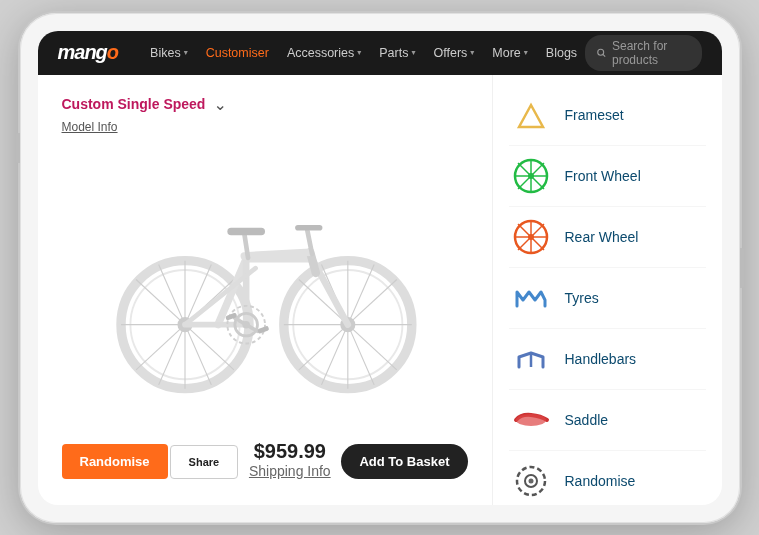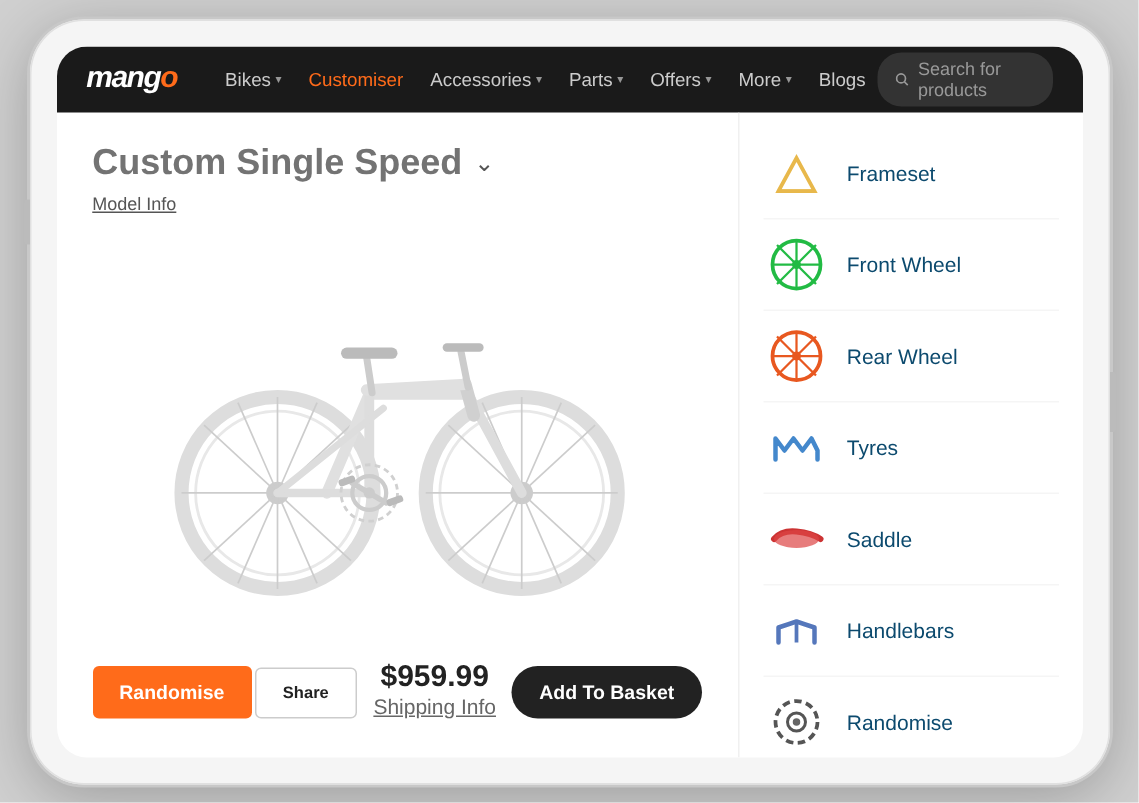--- a/index.html
+++ b/index.html
@@ -91,23 +91,23 @@
       display: flex;
       flex-direction: column;
     }
     .model-selector {
       display: flex;
       align-items: center;
       gap: 8px;
       margin-bottom: 6px;
     }
     .model-title {
-      font-size: 24px;
+      font-size: 14px;
       font-weight: 600;
-      color: #737373;
+      color: #be185d;
     }
     .model-dropdown-icon {
       color: #555;
       font-size: 16px;
     }
     .model-info {
       color: #555;
       font-size: 12px;
       text-decoration: underline;
       cursor: pointer;
@@ -422,35 +422,35 @@
 
               <path d="M6,28 L6,14 L12,22 L18,14 L24,22 L30,14 L34,22 L34,28" fill="none" stroke="#4488cc" stroke-width="3" stroke-linejoin="round" stroke-linecap="round"></path>
             </svg>
           </div>
           <span class="part-label">Tyres</span>
         </div>
 
         <div class="part-item">
           <div class="part-icon">
             <svg width="40" height="40" viewBox="0 0 40 40">
+              <path d="M8,28 L8,18 L20,14 L32,18 L32,28" fill="none" stroke="#5577bb" stroke-width="3" stroke-linecap="round" stroke-linejoin="round"></path>
+              <line x1="20" y1="14" x2="20" y2="28" stroke="#5577bb" stroke-width="2.5"></line>
+            </svg>
+          </div>
+          <span class="part-label">Handlebars</span>
+        </div>
+
+        <div class="part-item">
+          <div class="part-icon">
+            <svg width="40" height="40" viewBox="0 0 40 40">
               <path d="M5,20 Q10,14 20,15 Q30,16 36,20" fill="none" stroke="#cc3333" stroke-width="4" stroke-linecap="round"></path>
               <ellipse cx="20" cy="20" rx="15" ry="6" fill="#dd4444" opacity="0.7"></ellipse>
             </svg>
           </div>
           <span class="part-label">Saddle</span>
-        </div>
-
-        <div class="part-item">
-          <div class="part-icon">
-            <svg width="40" height="40" viewBox="0 0 40 40">
-              <path d="M8,28 L8,18 L20,14 L32,18 L32,28" fill="none" stroke="#5577bb" stroke-width="3" stroke-linecap="round" stroke-linejoin="round"></path>
-              <line x1="20" y1="14" x2="20" y2="28" stroke="#5577bb" stroke-width="2.5"></line>
-            </svg>
-          </div>
-          <span class="part-label">Handlebars</span>
         </div>
 
         <div class="part-item">
           <div class="part-icon">
             <svg width="40" height="40" viewBox="0 0 40 40">
               <circle cx="20" cy="20" r="14" fill="none" stroke="#555" stroke-width="2.5" stroke-dasharray="5,3"></circle>
               <circle cx="20" cy="20" r="6" fill="none" stroke="#555" stroke-width="2"></circle>
               <circle cx="20" cy="20" r="2.5" fill="#666"></circle>
             </svg>
           </div>

